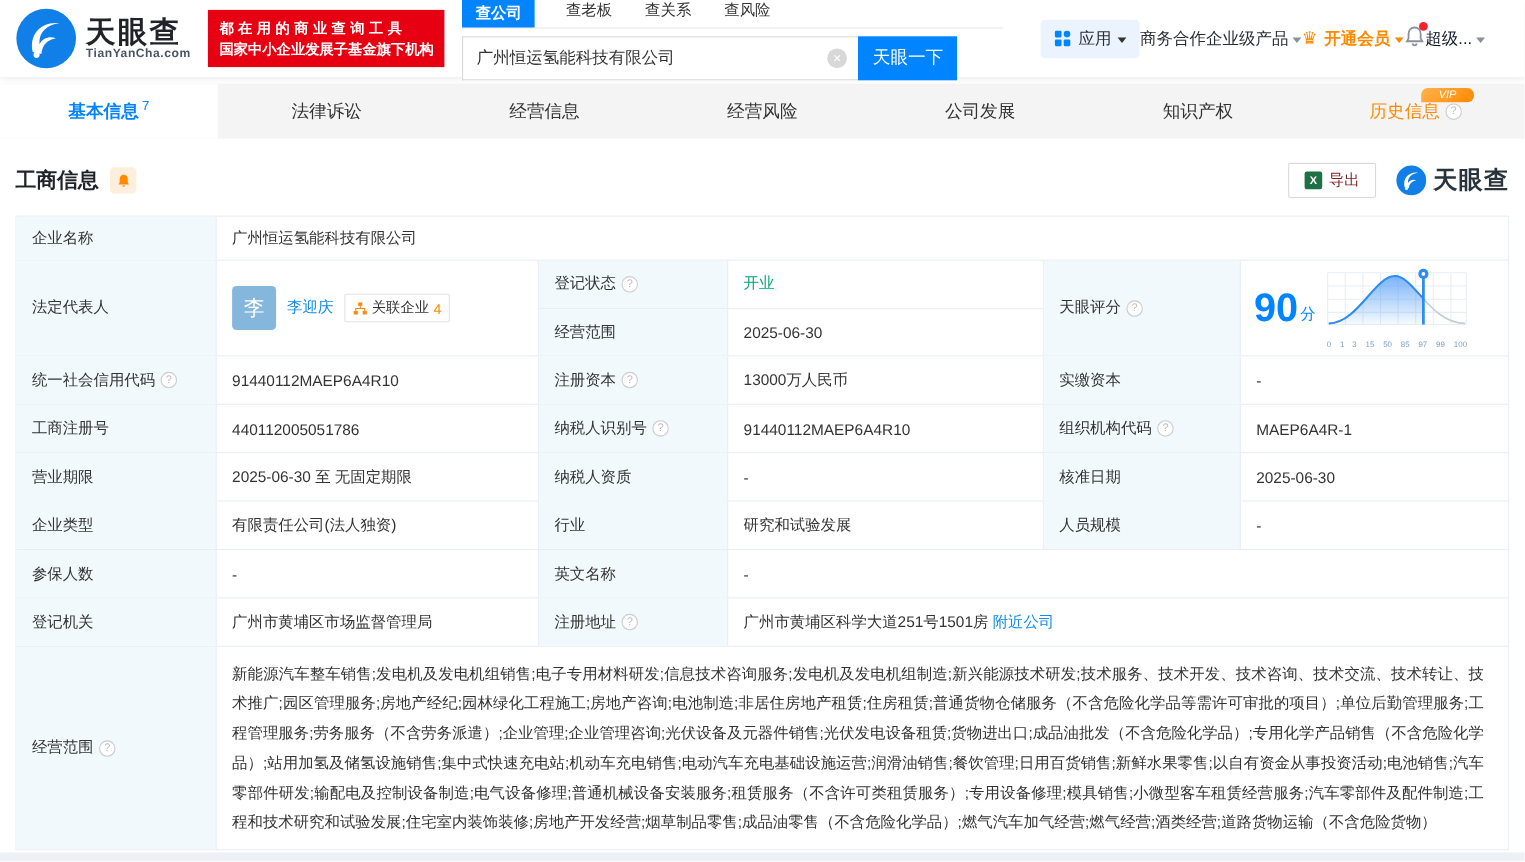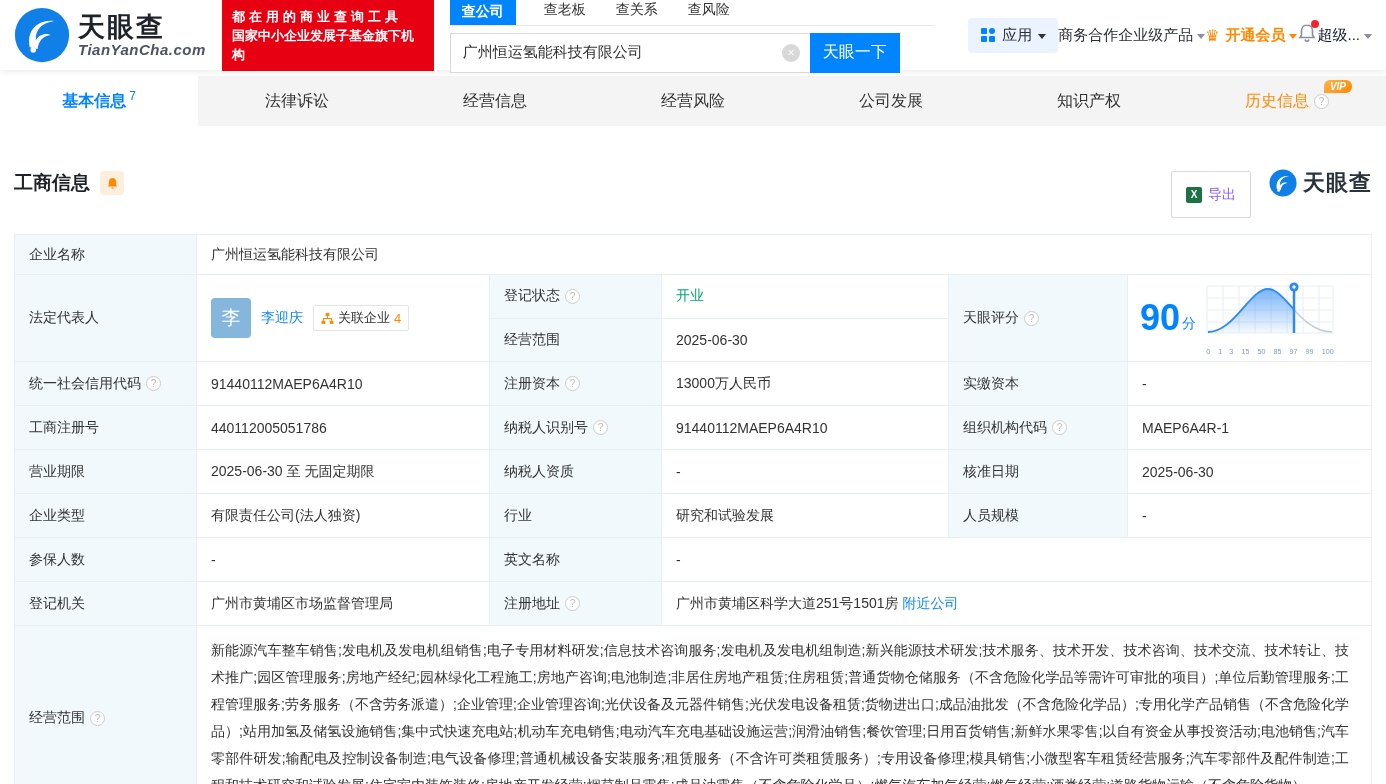--- a/index.html
+++ b/index.html
@@ -3,21 +3,21 @@
 <meta charset="utf-8">
 <style>
   * { margin:0; padding:0; box-sizing:border-box; }
   html,body { width:1386px; background:#fff; font-family:"Liberation Sans","DejaVu Sans",sans-serif; color:#333; }
 
   
   .top-header { height:70px; display:flex; align-items:center; padding:0 14px; position:relative;
                 box-shadow:0 2px 6px rgba(0,0,0,.08); background:#fff; z-index:5; }
   .logo-wrap { display:flex; align-items:center; gap:8px; }
   .logo-text .cn { font-size:27px; font-weight:bold; color:#1f2329; letter-spacing:2px; line-height:28px; }
-  .logo-text .en { font-size:15px; color:#4b5563; font-weight:bold; letter-spacing:.5px;font-style:italic; }
+  .logo-text .en { font-size:11px; color:#4b5563; font-weight:bold; letter-spacing:.5px; }
   .red-banner { background:#e60012; color:#fff; margin-left:16px; padding:7px 10px; line-height:19px; }
   .red-banner .l1 { font-size:13px; letter-spacing:4px; font-weight:bold; }
   .red-banner .l2 { font-size:13px; font-weight:bold; }
   .search-block { margin-left:16px; width:492px; }
   .search-tabs { display:flex; align-items:flex-end; gap:26px; border-bottom:1px solid #e8e8e8; }
   .search-tab { font-size:14px; color:#333; padding:3px 2px 6px; cursor:pointer; }
   .search-tab.active { background:#0084ff; color:#fff; padding:3px 12px 4px; font-weight:bold; }
   .search-row { display:flex; margin-top:7px; }
   .search-input-wrap { position:relative; width:360px; }
   .search-input { width:100%; height:40px; border:1px solid #d9d9d9; border-right:none; padding:0 34px 0 12px;
@@ -40,34 +40,34 @@
   .user-item { font-size:15px; color:#0f172a; max-width:64px; overflow:hidden; text-overflow:ellipsis; }
 
   
   .tabbar-gap { height:6px; background:#fff; }
   .nav-tabs { display:flex; background:#f4f4f4; height:50px; }
   .nav-tab { width:198px; display:flex; align-items:center; justify-content:center; font-size:16px; color:#333;
              cursor:pointer; position:relative; }
   .nav-tab.active { background:#fff; color:#0084ff; font-weight:bold; }
   .nav-tab .count { font-size:12px; color:#0084ff; margin-left:3px; transform:translateY(-5px); font-weight:normal; }
   .nav-tab.vip-tab { color:#ff8a00; }
-  .vip-badge { position:absolute; top:4px; right:34px; background:linear-gradient(135deg,#ffb14d,#ff8a00);
-               color:#fff; font-size:10px; font-style:italic; font-weight:bold; border-radius:6px 6px 6px 0; padding:1px 6px; }
+  .vip-badge { position:absolute; top:4px; right:46px; background:linear-gradient(135deg,#ffb14d,#ff8a00);
+               color:#fff; font-size:10px; font-style:italic; font-weight:normal; border-radius:6px 6px 6px 0; padding:1px 16px; }
   .help-circle { width:15px; height:15px; border:1px solid #ccc; border-radius:50%; color:#bbb; font-size:10px;
                  display:inline-flex; align-items:center; justify-content:center; margin-left:5px; background:#fff; }
   .help-circle::before { content:"?"; }
 
   
   .section-head { display:flex; align-items:center; padding:22px 14px 16px; }
   .section-title { font-size:19px; font-weight:bold; color:#1f2329; }
   .bell-badge { width:24px; height:24px; background:#fdeede; border-radius:4px; margin-left:10px;
                 display:flex; align-items:center; justify-content:center; cursor:pointer; }
   .head-right { margin-left:auto; display:flex; align-items:center; gap:18px; }
   .export-btn { display:flex; align-items:center; gap:6px; border:1px solid #d9d9d9; border-radius:2px;
-                background:#fff; height:47px; padding:0 14px; font-size:14px; color:#8b5cf6; cursor:pointer; font-family:inherit;margin-top:23px; }
+                background:#fff; height:32px; padding:0 14px; font-size:14px; color:#7f1d1d; cursor:pointer; font-family:inherit; }
   .xls-icon { width:16px; height:16px; background:#1e7145; border-radius:2px; color:#fff; font-size:10px; font-weight:bold;
               display:flex; align-items:center; justify-content:center; }
   .xls-icon::before { content:"X"; }
   .brand-mark { display:flex; align-items:center; gap:6px; }
   .brand-mark .txt { font-size:22px; font-weight:bold; color:#29333c; letter-spacing:1px; }
 
   
   .biz-table { margin:0 14px; border:1px solid #e9eef5; font-size:14px; }
   .t-row { display:grid; border-bottom:1px solid #e9eef5; }
   .t-row:last-child { border-bottom:none; }

